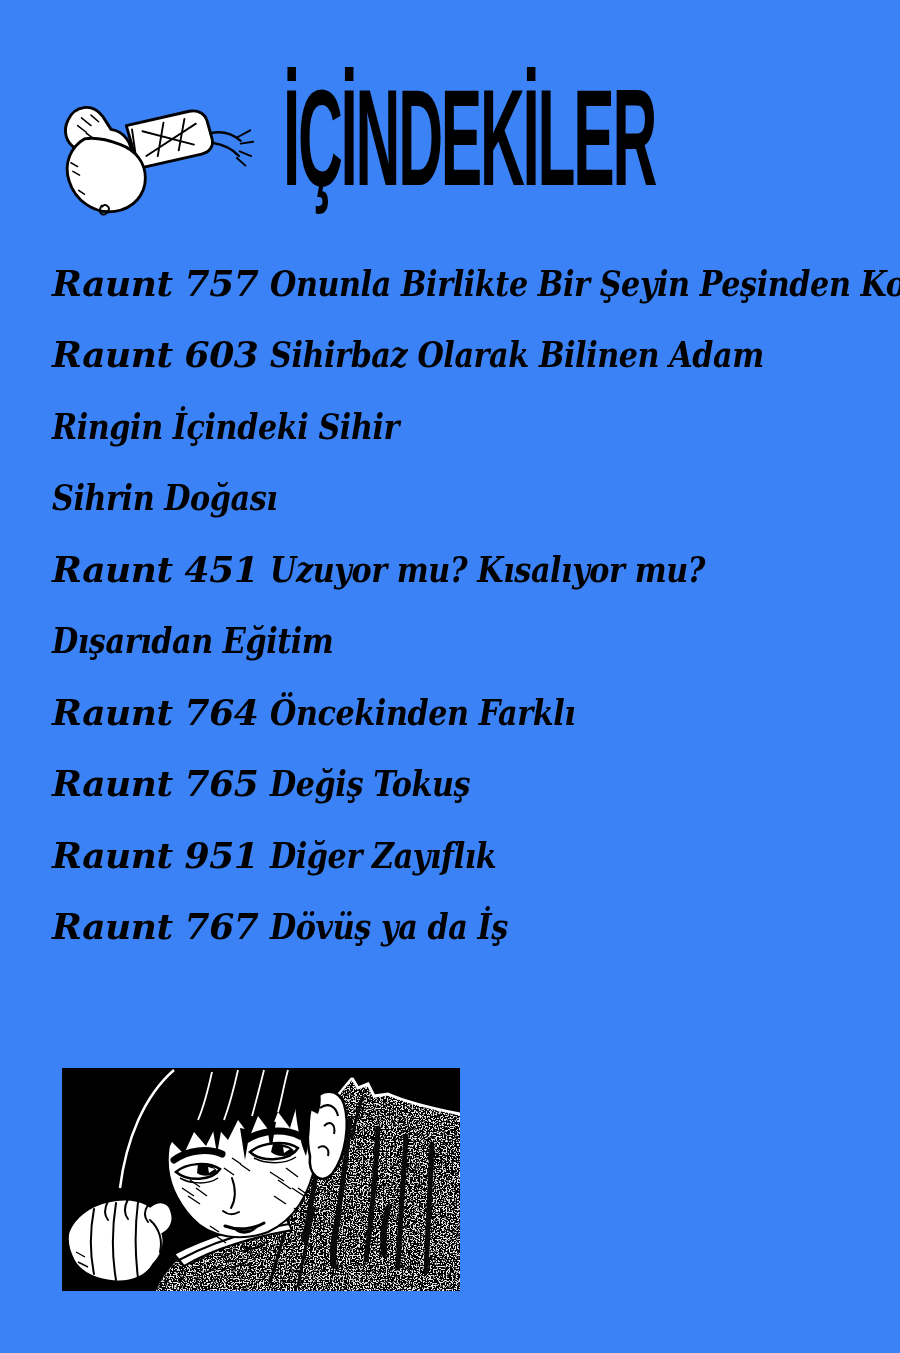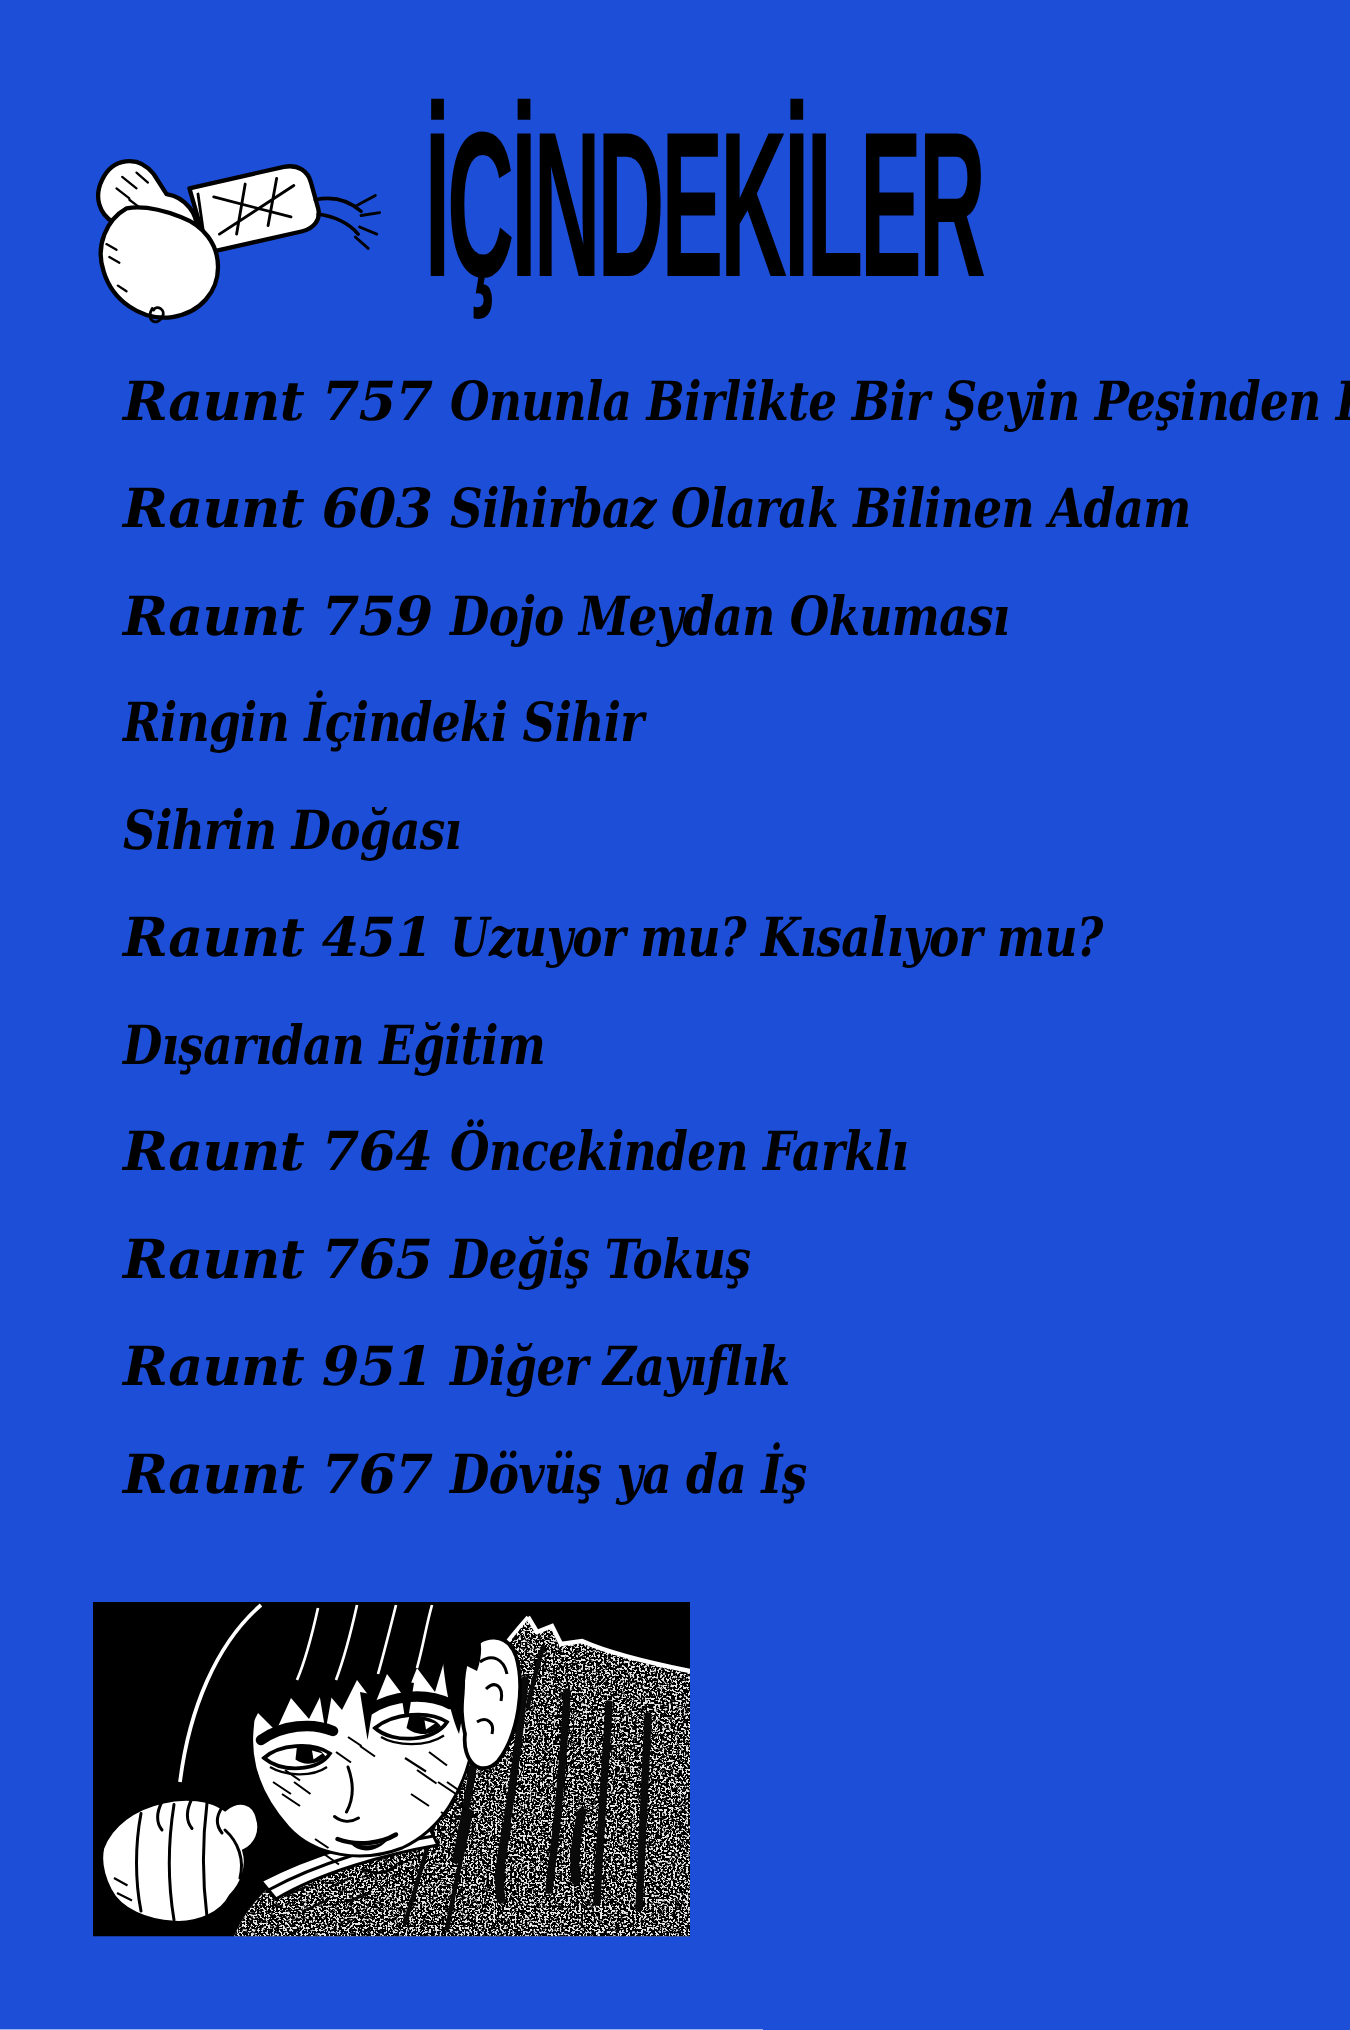--- a/index.html
+++ b/index.html
@@ -1,28 +1,28 @@
 <!DOCTYPE html>
 <html lang="tr"><head>
 <meta charset="utf-8">
 <style>
   html,body{margin:0;padding:0;background:#ffffff;}
   body{width:900px;height:1353px;position:relative;overflow:hidden;
        font-family:"DejaVu Serif",serif;color:#000;}
-  .page{position:absolute;inset:0;background:#1d4ed8;text-decoration:underline;}
+  .page{position:absolute;inset:0;background:#3b82f6;text-decoration:underline;}
 
   
   .gloves{position:absolute;left:50px;top:80px;width:205px;height:155px;}
   .page-title{position:absolute;left:283px;top:66px;margin:0;
       font-family:"Liberation Sans",sans-serif;font-weight:900;
       font-size:138px;line-height:1.04;letter-spacing:-5px;color:#000;
       transform:scaleX(0.45);transform-origin:left top;white-space:nowrap;}
 
   
-  .toc{position:absolute;left:52px;top:232px;width:816px;margin-left:30px;}
+  .toc{position:absolute;left:52px;top:247px;width:816px;}
   .toc-row{display:grid;grid-template-columns:218px 1fr;align-items:center;height:71.5px;}
   .round-label,.chapter-title{
       font-family:"DejaVu Serif",serif;font-style:italic;font-weight:bold;
       font-size:36px;color:#000;white-space:nowrap;letter-spacing:-0.5px;}
   .chapter-title{transform:scaleX(0.84);transform-origin:left center;}
 
   
   .panel{position:absolute;left:62px;top:1068px;width:398px;height:223px;}
   svg{display:block;width:100%;height:100%;}
 </style>
@@ -59,24 +59,20 @@
     <div class="toc-row">
       <span class="round-label">Raunt 757</span>
       <span class="chapter-title">Onunla Birlikte Bir Şeyin Peşinden Koşmak</span>
     </div>
 
     <div class="toc-row">
       <span class="round-label">Raunt 603</span>
       <span class="chapter-title">Sihirbaz Olarak Bilinen Adam</span>
     </div>
 
-    <div class="toc-row">
-      <span class="round-label">Raunt 759</span>
-      <span class="chapter-title">Dojo Meydan Okuması</span>
-    </div>
 
     <div class="toc-row">
       <span class="chapter-title">Ringin İçindeki Sihir</span>
     </div>
 
     <div class="toc-row">
       <span class="chapter-title">Sihrin Doğası</span>
     </div>
 
     <div class="toc-row">

